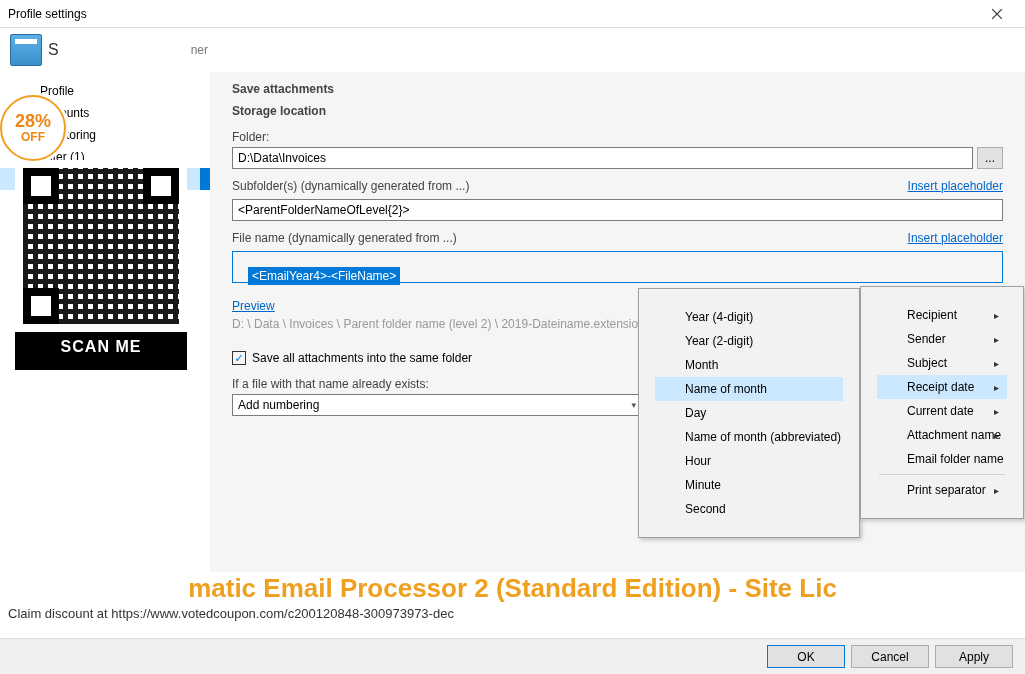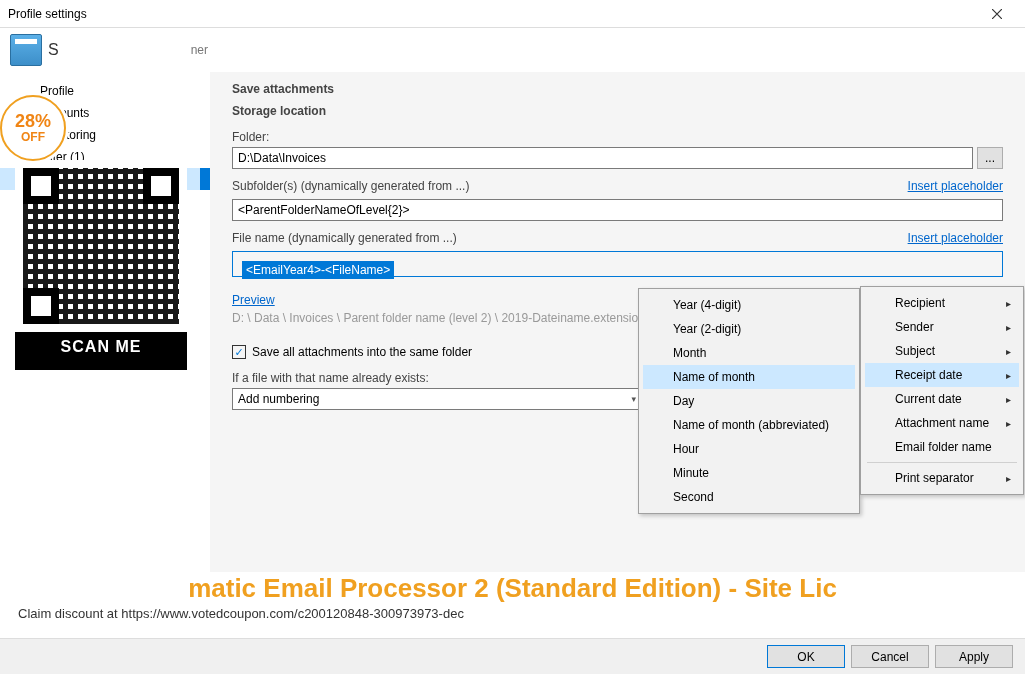--- a/index.html
+++ b/index.html
@@ -27,21 +27,21 @@
     
     .field { margin-bottom: 10px; }
     .field-label { color: #444; margin-bottom: 3px; }
     .field-row { display: flex; gap: 4px; align-items: center; }
     .field-label-row { display: flex; justify-content: space-between; align-items: baseline; margin-bottom: 3px; }
     .text-input { flex: 1; height: 22px; border: 1px solid #7a7a7a; padding: 0 5px; background: #fff; }
     .browse-btn { width: 26px; height: 22px; border: 1px solid #adadad; background: #e1e1e1; cursor: pointer; display: flex; align-items: center; justify-content: center; }
     .link { color: #0066cc; text-decoration: underline; cursor: pointer; margin-left: 15px; }
     
     .highlighted-input { background: #0078d7; color: #fff; padding: 2px 4px; display: inline-block; }
-    .input-wrap { border: 1px solid #0078d7; height: 26px; width: 100%; padding: 9px; }
+    .input-wrap { border: 1px solid #0078d7; height: 20px; width: 100%; padding: 15px; }
     
     .preview-label { color: #0066cc; text-decoration: underline; cursor: pointer; margin-top: 6px; display: inline-block; }
     .preview-path { color: #999; margin-top: 4px; }
     
     .checkbox-row { display: flex; align-items: center; gap: 6px; margin-top: 20px; margin-bottom: 12px; }
     .checkbox { width: 14px; height: 14px; border: 1px solid #333; display: flex; align-items: center; justify-content: center; color: #0078d7; font-size: 11px; cursor: pointer; }
     
     .select { width: 410px; height: 22px; border: 1px solid #7a7a7a; background: #fff; padding: 0 5px; display: flex; align-items: center; justify-content: space-between; cursor: pointer; }
     .select-arrow { font-size: 9px; color: #555; }
     
@@ -52,32 +52,32 @@
     .qr-area { position: absolute; top: 160px; left: 15px; width: 172px; height: 210px; background: #000; z-index: 4; display: flex; flex-direction: column; }
     .qr-code { width: 172px; height: 172px; background: #fff; position: relative; overflow: hidden; }
     .qr-pattern { position: absolute; inset: 8px; background-image:
       repeating-linear-gradient(0deg, #000 0 5px, transparent 5px 10px),
       repeating-linear-gradient(90deg, #000 0 5px, transparent 5px 10px);
       mix-blend-mode: multiply; opacity: 0.9; }
     .qr-finder { position:absolute; width:36px; height:36px; border:8px solid #000; background:#fff; }
     .qr-finder.tl{ top:8px; left:8px;} .qr-finder.tr{ top:8px; right:8px;} .qr-finder.bl{ bottom:8px; left:8px;}
     .scan-me { color:#fff; text-align:center; font-weight:700; font-size:16px; letter-spacing:1px; padding:6px 0; }
     
-    .menu { position: absolute; background: #f2f2f2; border: 1px solid #a0a0a0; box-shadow: 2px 2px 4px rgba(0,0,0,0.2); z-index: 10; padding: 4px; }
+    .menu { position: absolute; background: #f2f2f2; border: 1px solid #a0a0a0; box-shadow: 2px 2px 4px rgba(0,0,0,0.2); z-index: 10; padding: 16px; }
     .menu-item { height: 24px; display: flex; align-items: center; padding: 0 22px 0 30px; cursor: pointer; position: relative; white-space: nowrap; }
     .menu-item:hover, .menu-item.hover { background: #cce8ff; }
     .menu-item.has-sub::after { content: "▸"; position: absolute; right: 8px; font-size: 10px; color: #333; }
     .menu-sep { height: 1px; background: #d0d0d0; margin: 3px 2px; }
     
     .submenu1 { top: 288px; left: 638px; width: 222px; }
     .submenu2 { top: 286px; left: 860px; width: 164px; }
     
     .promo { position: absolute; bottom: 40px; left: 0; right: 0; height: 66px; display: flex; flex-direction: column; justify-content: center; padding: 0 0 6px 0; }
     .promo-title { color: #f0a020; font-size: 26px; font-weight: 600; white-space: nowrap; text-align: center; }
-    .promo-sub { color: #333; font-size: 13px; padding: 2px 18px; }
+    .promo-sub { color: #333; font-size: 13px; padding: 2px 8px; }
     
     .buttonbar { position: absolute; bottom: 0; left: 0; right: 0; height: 36px; background: #f0f0f0; border-top: 1px solid #ddd; display: flex; align-items: center; justify-content: flex-end; padding: 0 12px; gap: 6px; }
     .win-btn { width: 78px; height: 23px; border: 1px solid #adadad; background: #e1e1e1; cursor: pointer; }
     .win-btn.default { border-color: #0078d7; }
   </style>
 </head>
 <body>
 
 <div class="titlebar">
   <span class="titlebar-text">Profile settings</span>

